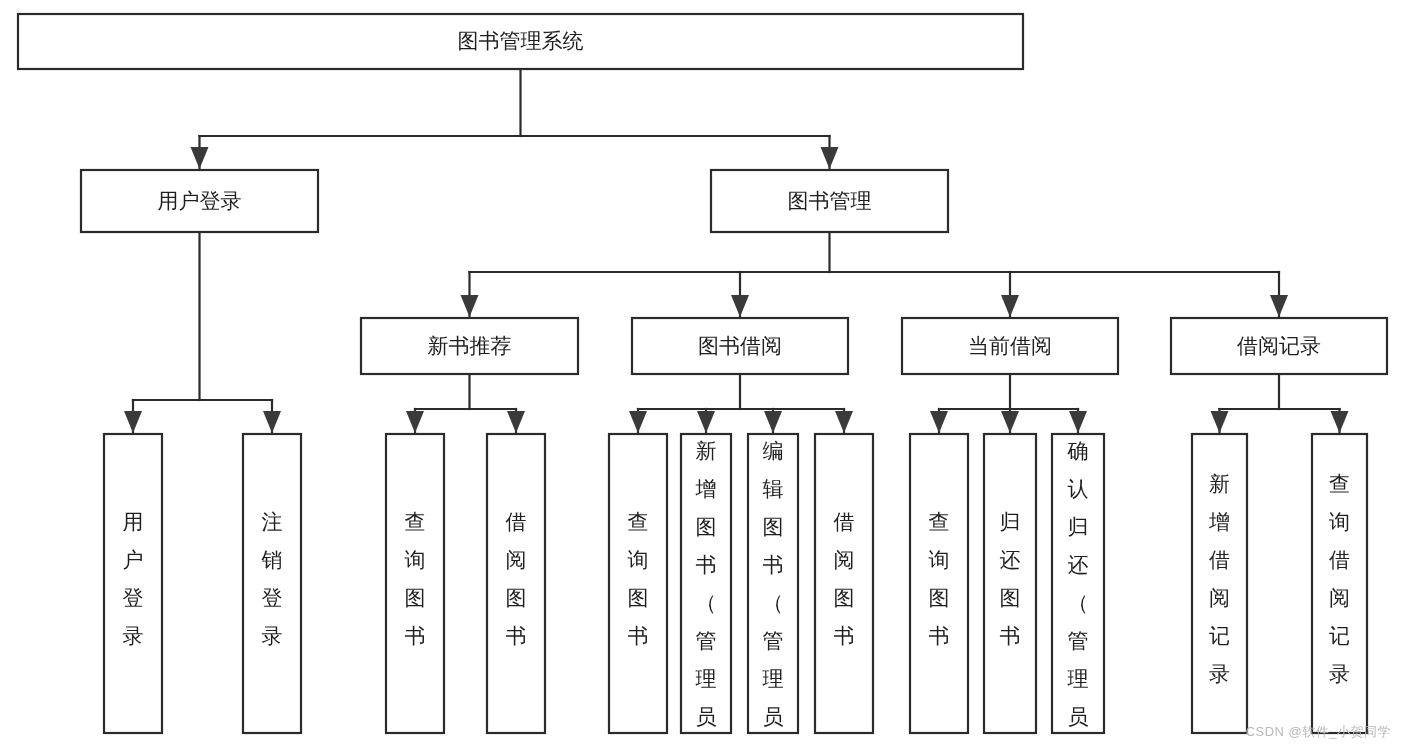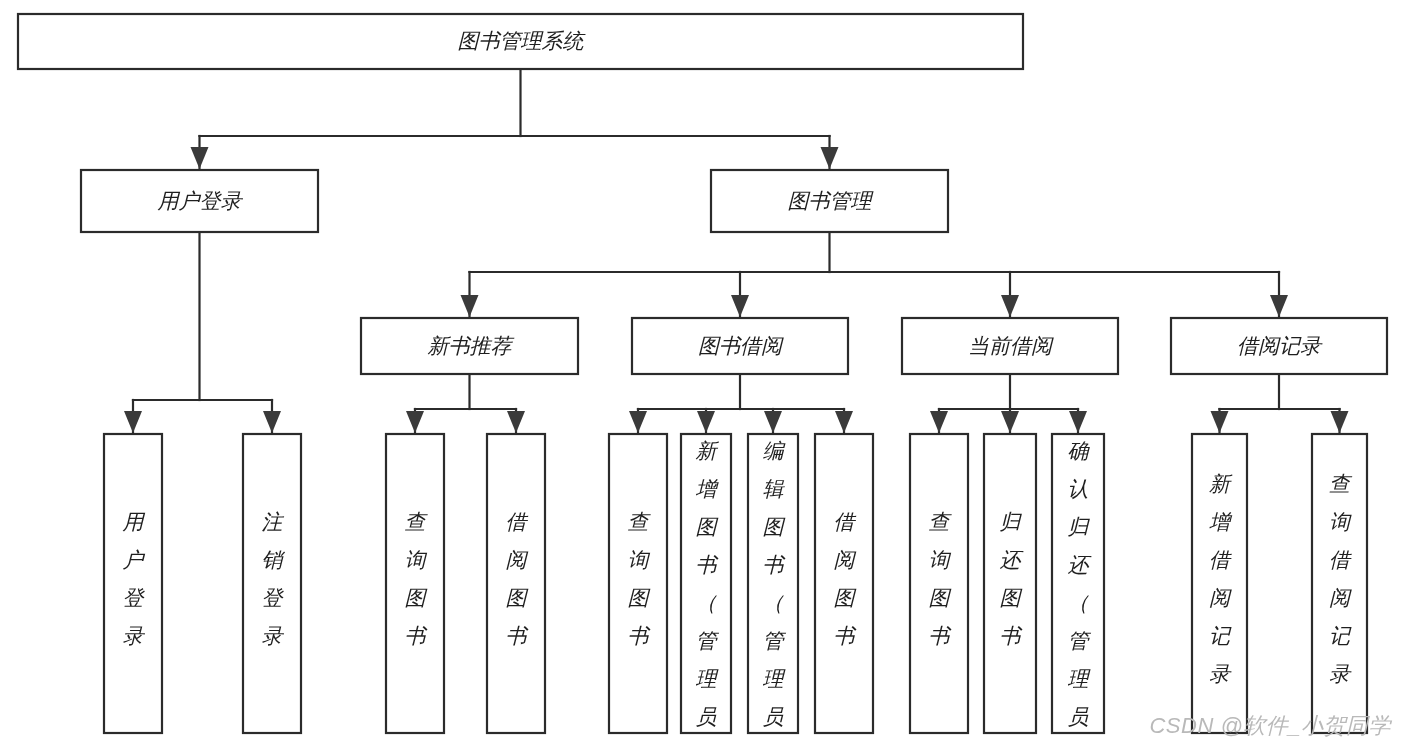--- a/index.html
+++ b/index.html
@@ -11,21 +11,20 @@
     width: 1405px;
     height: 747px;
     font-family: "Liberation Sans", "DejaVu Sans", sans-serif;
     overflow: hidden;
     position: relative;
   }
   #diagram-root {
     position: relative;
     width: 1405px;
     height: 747px;
-    font-style: italic;
   }
   svg.diagram-svg {
     position: absolute;
     top: 0;
     left: 0;
     width: 1405px;
     height: 747px;
   }
   .node-box {
     fill: #ffffff;
@@ -53,21 +52,21 @@
     font-family: "Liberation Sans", "DejaVu Sans", sans-serif;
     font-size: 21px;
     fill: #1f1f1f;
     text-anchor: middle;
   }
   .watermark-text {
     position: absolute;
     right: 14px;
     bottom: 6px;
     font-family: "Liberation Sans", "DejaVu Sans", sans-serif;
-    font-size: 22px;
+    font-size: 13px;
     color: #b9b9b9;
     letter-spacing: 0.5px;
     white-space: nowrap;
     pointer-events: none;
   }
 </style>
 </head>
 <body>
 
 <div id="diagram-root">

